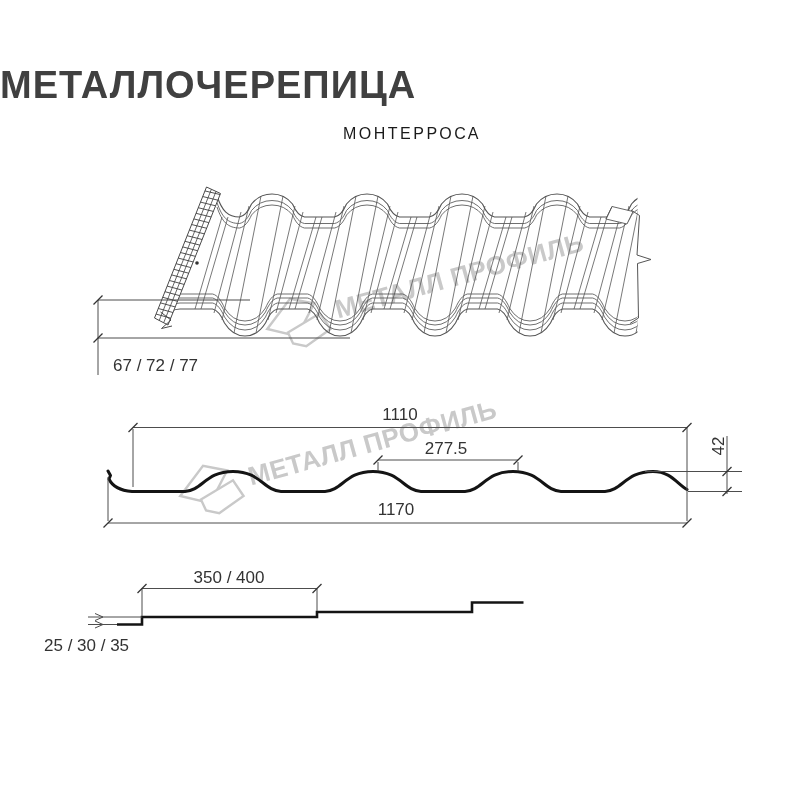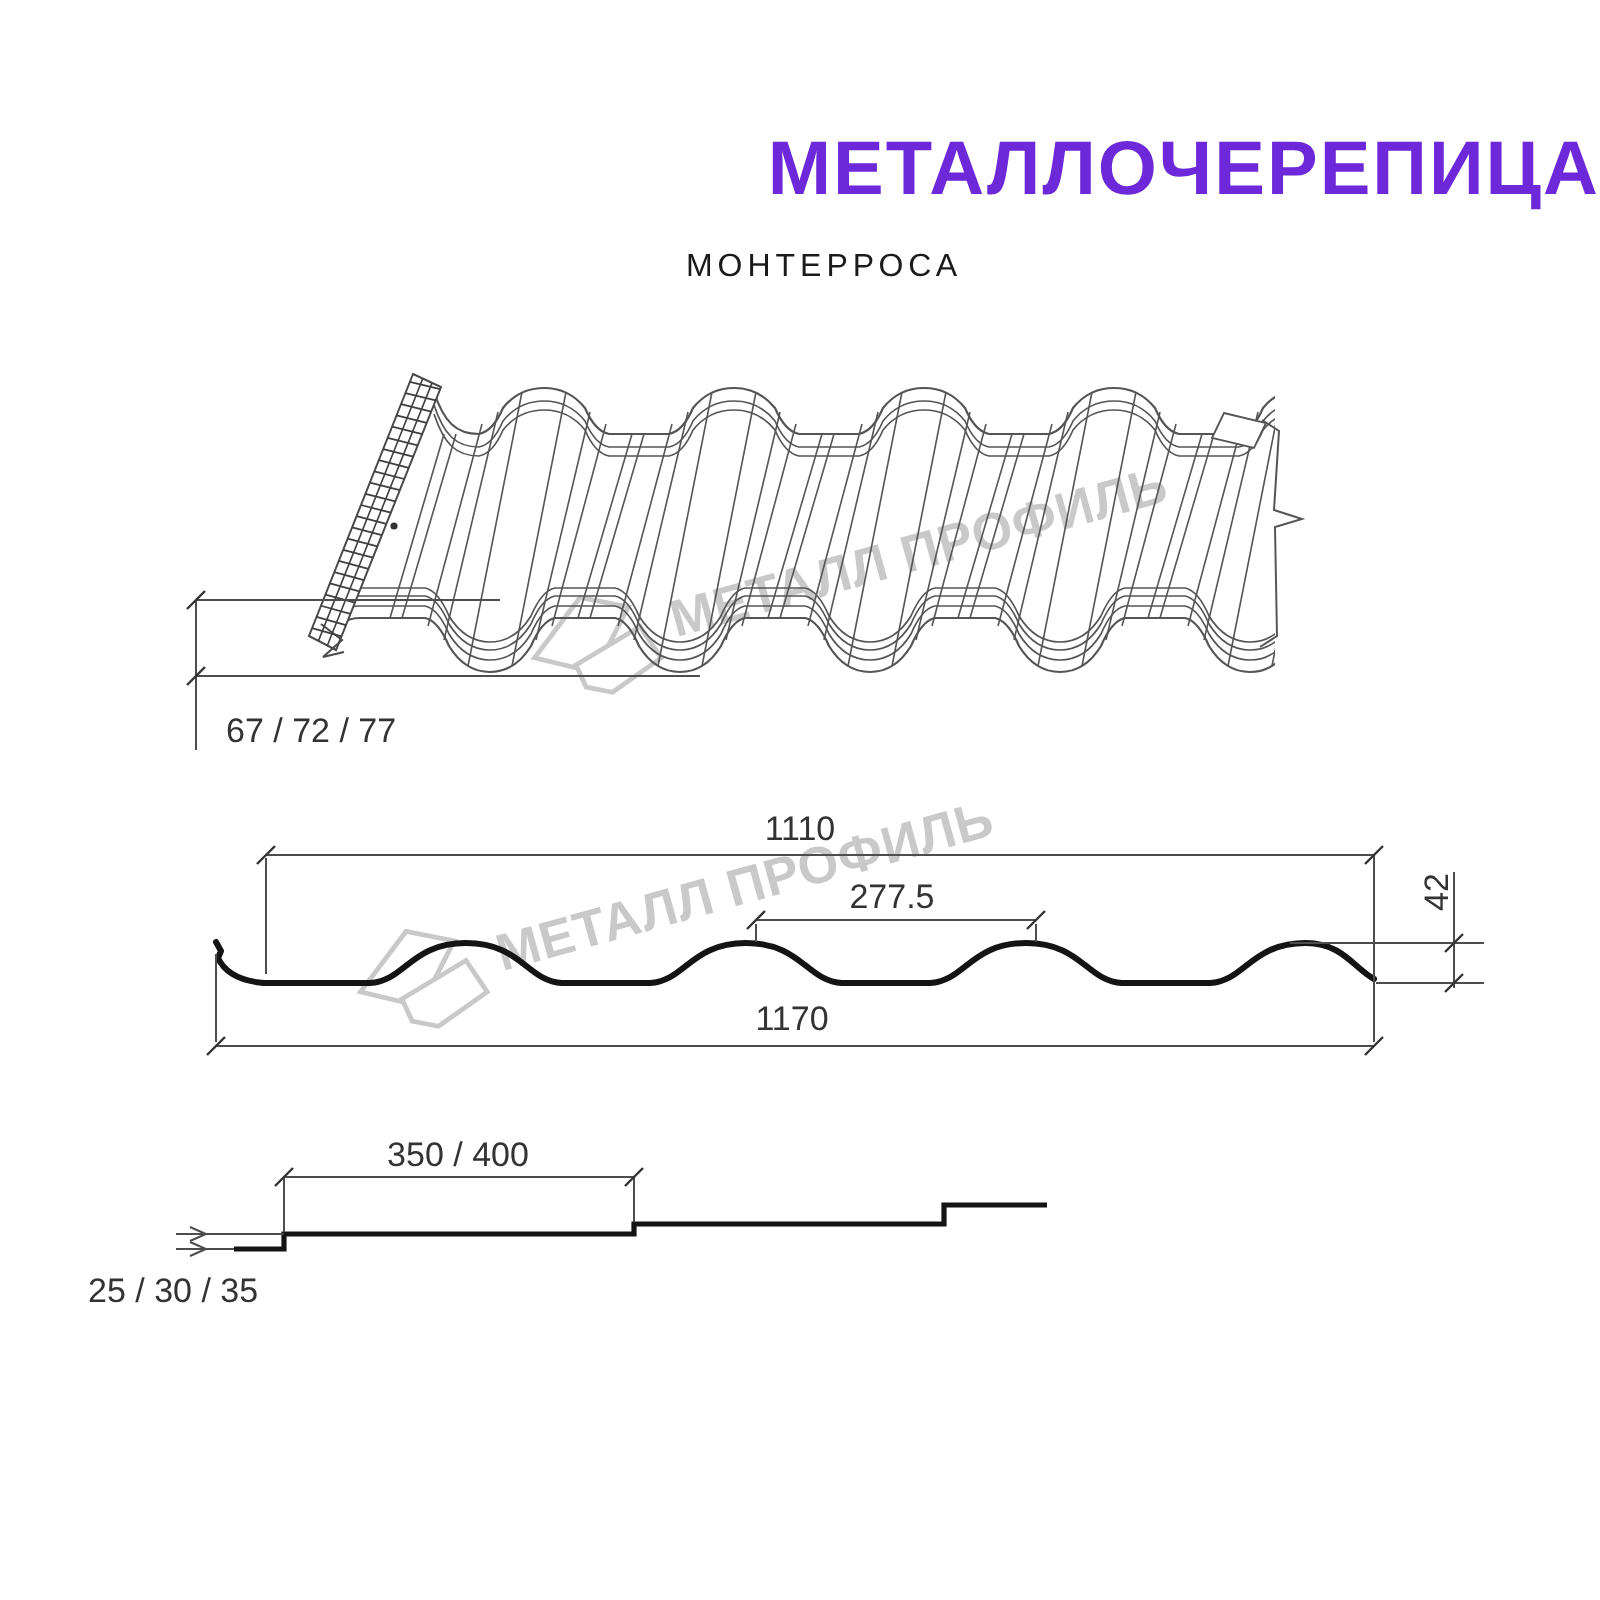--- a/index.html
+++ b/index.html
@@ -2,22 +2,22 @@
 <html><head>
 <meta charset="utf-8">
 <style>
   html,body{margin:0;padding:0;}
   body{
     width:800px;height:800px;background:#ffffff;position:relative;overflow:hidden;
     font-family:"Liberation Sans","DejaVu Sans",sans-serif;
   }
   .hdr{position:absolute;left:0;top:0;width:800px;text-align:center;}
   .title{
-    position:absolute;top:64px;left:0;width:800px;text-align:right;
-    font-size:38px;font-weight:800;letter-spacing:1px;color:#6d28d9;margin:0;
+    position:absolute;top:64px;left:0;width:800px;text-align:left;
+    font-size:38px;font-weight:800;letter-spacing:1px;color:#404040;margin:0;
   }
   .subtitle{
     position:absolute;top:113px;left:0;width:800px;text-align:center;
     font-size:16px;font-weight:400;letter-spacing:2.5px;color:#1a1a1a;margin:12px;
   }
   svg text.dim{
     font-family:"Liberation Sans","DejaVu Sans",sans-serif;
     font-size:17px;fill:#333333;
   }
   svg text.wm{

